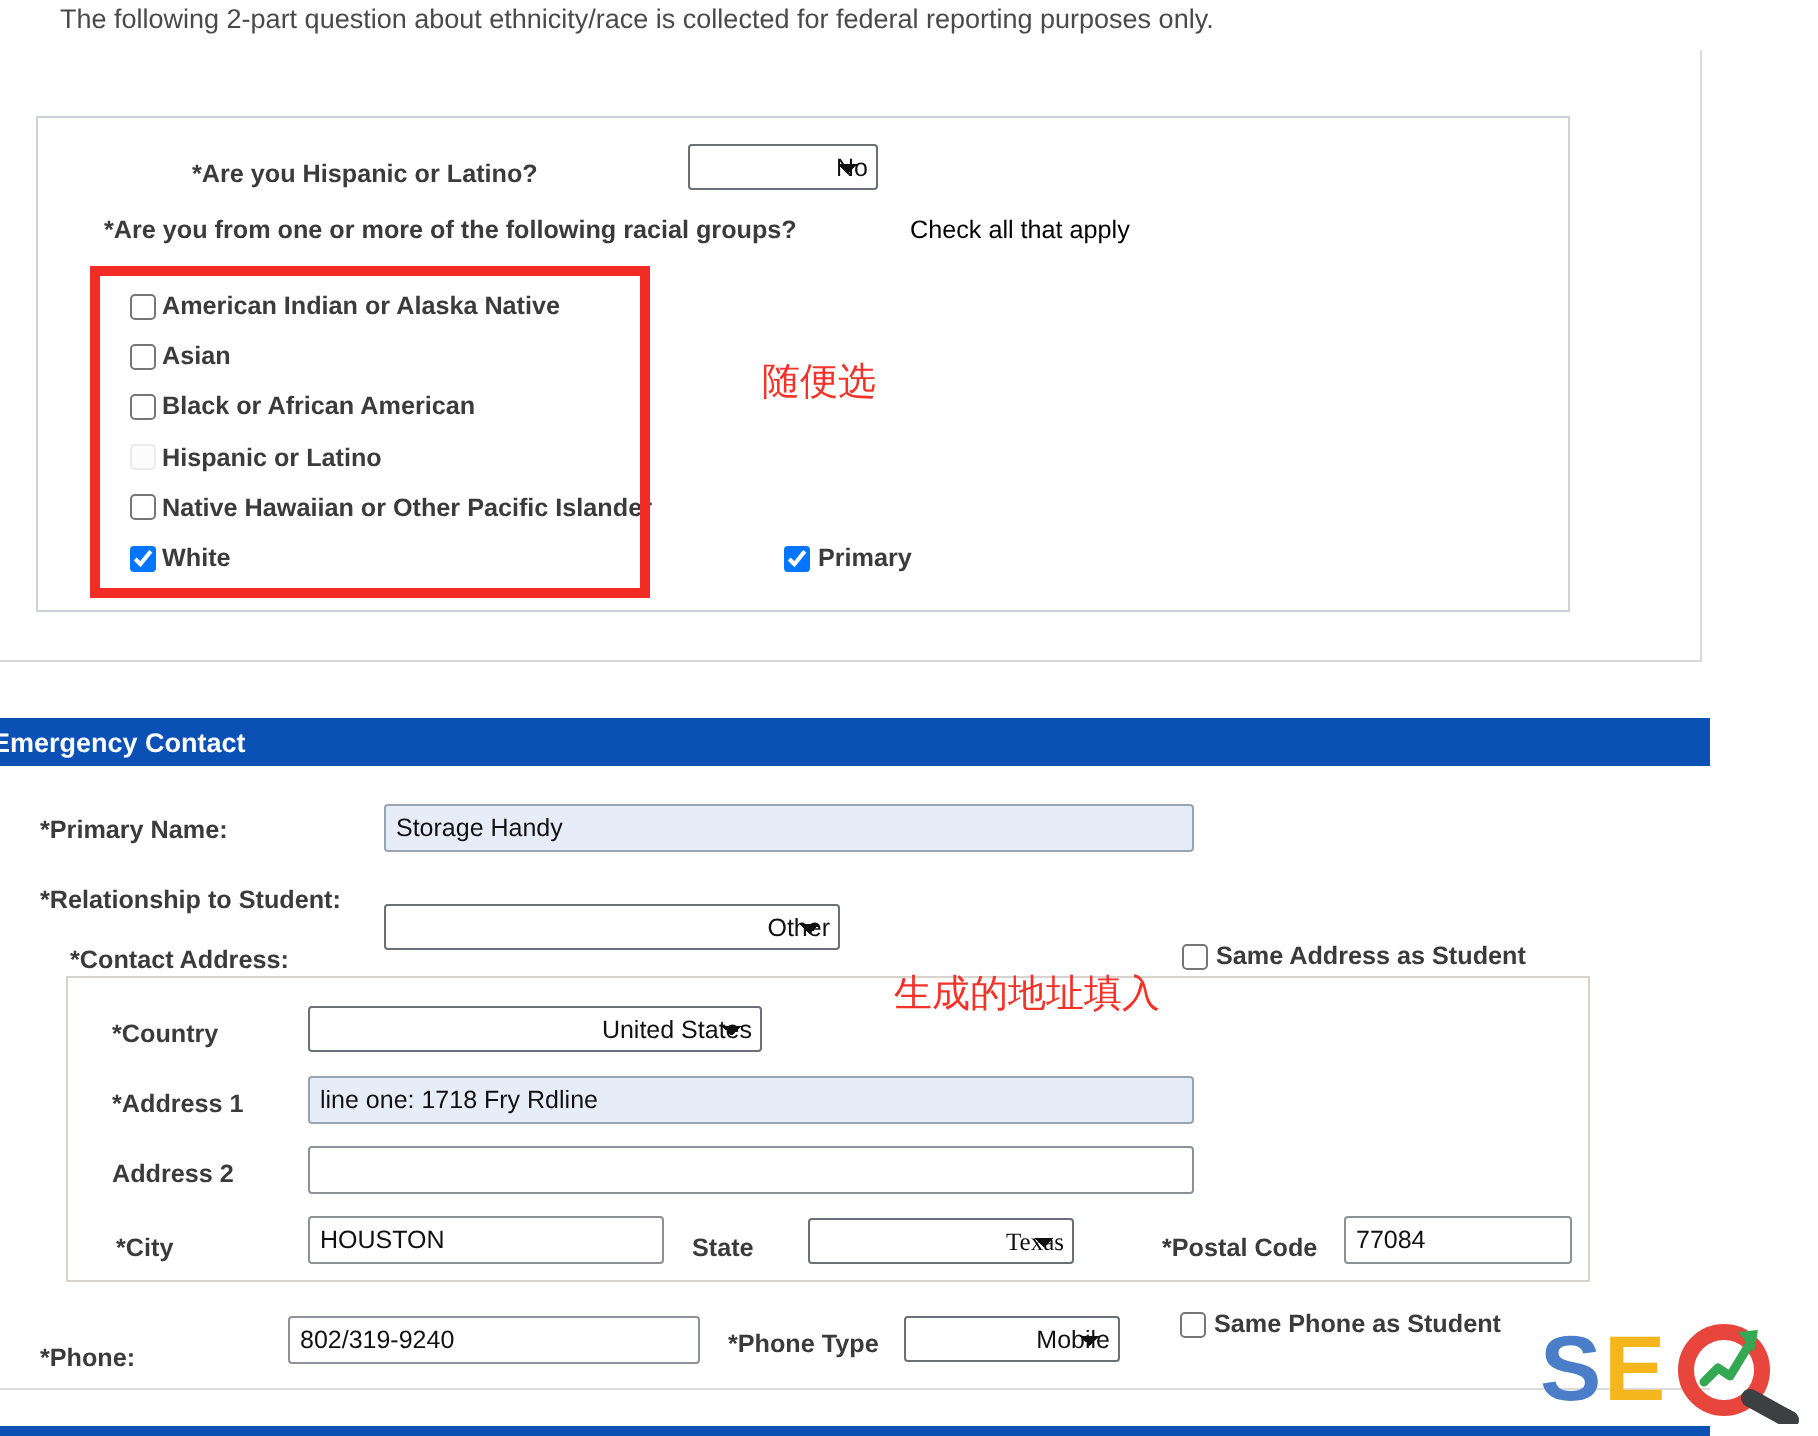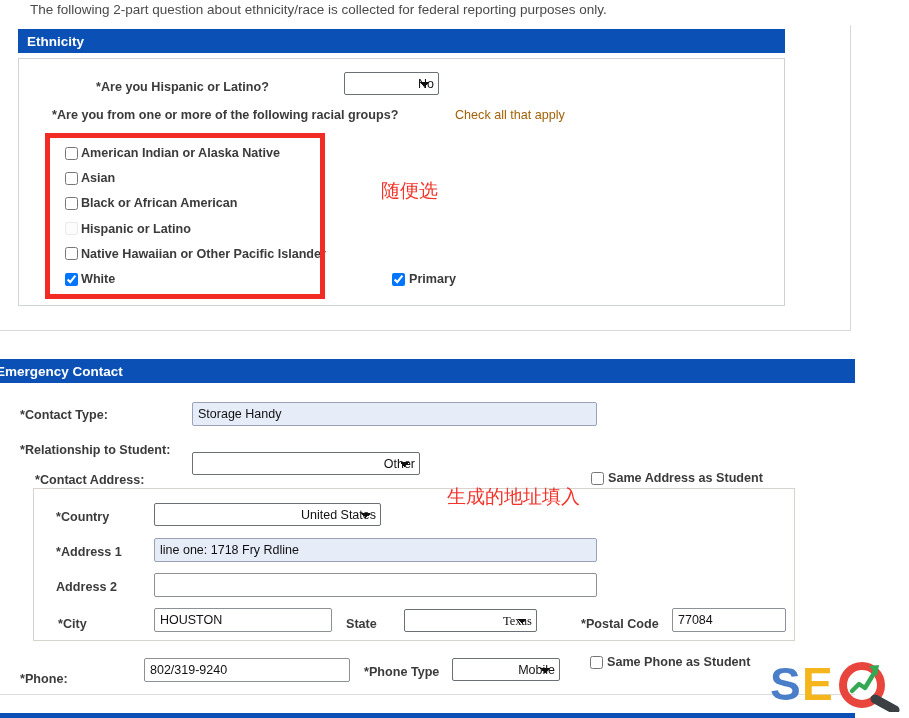--- a/index.html
+++ b/index.html
@@ -143,31 +143,28 @@
 </style>
 </head>
 <body>
 
 <div id="root">
 
   <div class="intro-text">The following 2-part question about ethnicity/race is collected for federal reporting purposes only.</div>
 
   <div class="outer-card"></div>
 
-  <div class="section-header" id="ethnicity-header">
-    <span class="hdr-label">Ethnicity</span>
-  </div>
 
   <div class="inner-panel"></div>
 
   <div class="field-label" style="left:52px; top:80px;margin-left:44px;">*Are you Hispanic or Latino?</div>
   <select class="ui-select" id="hispanic-select" style="left:344px; top:72px; width:95px;"><option value="No">No</option><option value="Yes">Yes</option></select>
 
   <div class="field-label" style="left:52px; top:108px;">*Are you from one or more of the following racial groups?</div>
-  <div class="plain-label" style="left:455px; top:108px; color:#a16207;">Check all that apply</div>
+  <div class="plain-label" style="left:455px; top:108px; color:#000000;">Check all that apply</div>
 
   <div id="race-list">
       <label class="cb-row" style="left: 65px; top: 146px;">
         <input type="checkbox" style="">
         <span>American Indian or Alaska Native</span>
       </label>
       <label class="cb-row" style="left: 65px; top: 171.2px;">
         <input type="checkbox" style="">
         <span>Asian</span>
       </label>
@@ -194,21 +191,21 @@
     <span>Primary</span>
   </label>
 
   <div class="redbox"></div>
   <div class="red-note" style="left:381px; top:178px;">随便选</div>
 
   <div class="section-header" id="emergency-header">
     <span class="hdr-label">Emergency Contact</span>
   </div>
 
-  <div class="field-label" style="left:20px; top:408px;">*Contact Type:</div>
+  <div class="field-label" style="left:20px; top:408px;">*Primary Name:</div>
   <input class="ui-input filled" id="contact-name-input" style="left: 192px; top: 402px; width: 405px;" value="Storage Handy">
 
   <div class="field-label" style="left:20px; top:443px;">*Relationship to Student:</div>
   <select class="ui-select" id="relationship-select" style="left:192px; top:421px; width:228px;margin-top:31px;"><option value="Other">Other</option><option value="Parent">Parent</option><option value="Guardian">Guardian</option><option value="Spouse">Spouse</option><option value="Sibling">Sibling</option></select>
 
   <div class="field-label" style="left:35px; top:473px;">*Contact Address:</div>
 
   <label class="cb-plain" style="left:591px; top:471px;justify-content:space-between;">
     <input type="checkbox" id="same-address-cb" style="">
     <span>Same Address as Student</span>

